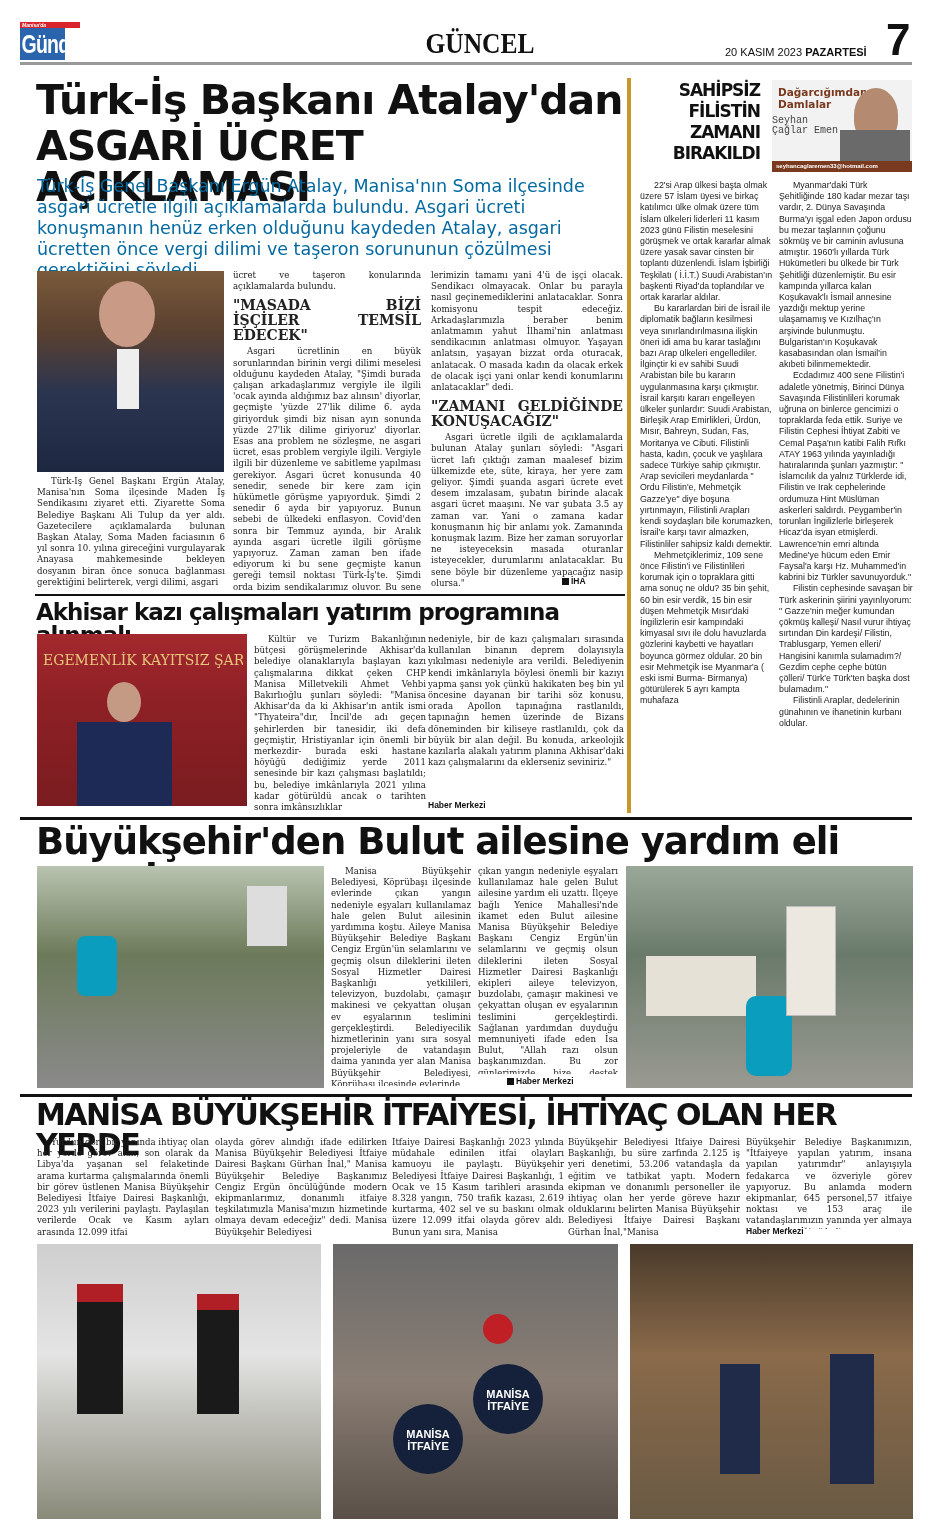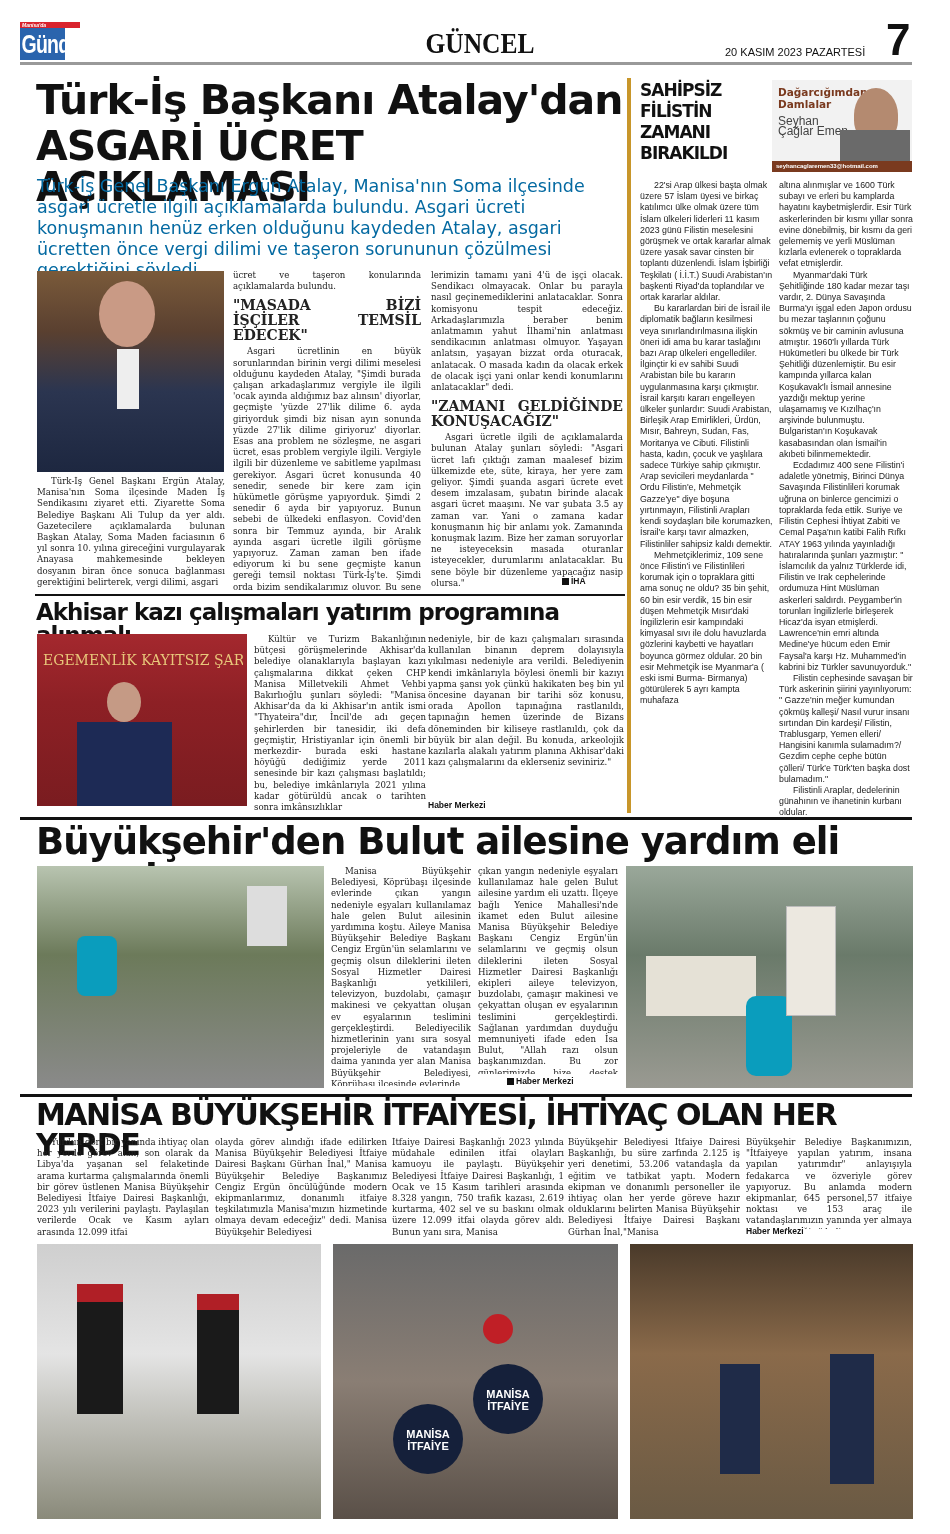--- a/index.html
+++ b/index.html
@@ -4,21 +4,21 @@
 <style>
 *{box-sizing:border-box;margin:0;padding:0}
 body{width:950px;height:1534px;background:#fff;font-family:"DejaVu Serif",serif;color:#111;position:relative;overflow:hidden}
 .abs{position:absolute}
 .logo{left:20px;top:22px;width:60px;height:38px}
 .logo .top{height:6px;background:#d9232d;display:flex}
 .logo .top span{font-size:5px;color:#fff;font-style:italic;font-weight:bold;font-family:"Liberation Sans",sans-serif;padding-left:2px}
 .logo .main{background:#2a64ad;height:32px;color:#fff;font-family:"Liberation Sans",sans-serif;font-weight:bold;font-size:26px;line-height:32px;letter-spacing:-1px;padding-left:2px;transform:scaleX(.75);transform-origin:left}
 .section-title{left:390px;top:26px;width:180px;text-align:center;font-family:"Liberation Serif",serif;font-size:30px;font-weight:bold;transform:scaleX(.85)}
 .date{left:725px;top:46px;font-family:"Liberation Sans",sans-serif;font-size:11px}
-.date b{font-weight:normal}
+.date b{font-weight:bold}
 .pagenum{left:886px;top:18px;font-family:"Liberation Sans",sans-serif;font-size:44px;font-weight:bold;line-height:44px}
 .rule{background:#999;height:3px}
 .h-big{font-family:"DejaVu Sans",sans-serif;font-weight:900;color:#111;letter-spacing:-1px;line-height:1}
 .deck{left:37px;top:176px;width:588px;font-family:"DejaVu Sans",sans-serif;font-size:17.5px;line-height:21px;color:#0369a1}
 .col{font-size:8.6px;line-height:11.2px;text-align:justify;color:#222;overflow:hidden}
 .col p{text-indent:14px}
 .col .noindent{text-indent:0}
 .subhead{font-family:"DejaVu Serif",serif;font-weight:bold;font-size:14px;line-height:15px;margin:6px 0 3px}
 .photo{background:linear-gradient(160deg,#8a7a6a,#3a3a4a 60%,#222);overflow:hidden}
 .sig{font-family:"Liberation Sans",sans-serif;font-weight:bold;font-size:8.5px}
@@ -60,49 +60,48 @@
   <p>Asgari ücretlinin en büyük sorunlarından birinin vergi dilimi meselesi olduğunu kaydeden Atalay, "Şimdi burada çalışan arkadaşlarımız vergiyle ile ilgili 'ocak ayında aldığımız baz alınsın' diyorlar, geçmişte 'yüzde 27'lik dilime 6. ayda giriyorduk şimdi biz nisan ayın sonunda yüzde 27'lik dilime giriyoruz' diyorlar. Esas ana problem ne sözleşme, ne asgari ücret, esas problem vergiyle ilgili. Vergiyle ilgili bir düzenleme ve sabitleme yapılması gerekiyor. Asgari ücret konusunda 40 senedir, senede bir kere zam için hükümetle görüşme yapıyorduk. Şimdi 2 senedir 6 ayda bir yapıyoruz. Bunun sebebi de ülkedeki enflasyon. Covid'den sonra bir Temmuz ayında, bir Aralık ayında asgari ücretle ilgili görüşme yapıyoruz. Zaman zaman ben ifade ediyorum ki bu sene geçmişte kanun gereği temsil noktası Türk-İş'te. Şimdi orda bizim sendikalarımız oluyor. Bu sene işçi olacak o masada. Temsilci-</p>
 </div>
 <div class="abs col" style="left:431px;top:270px;width:192px;height:320px">
   <p class="noindent">lerimizin tamamı yani 4'ü de işçi olacak. Sendikacı olmayacak. Onlar bu parayla nasıl geçinemediklerini anlatacaklar. Sonra komisyonu tespit edeceğiz. Arkadaşlarımızla beraber benim anlatmamın yahut İlhami'nin anlatması sendikacının anlatması olmuyor. Yaşayan anlatsın, yaşayan bizzat orda oturacak, anlatacak. O masada kadın da olacak erkek de olacak işçi yani onlar kendi konumlarını anlatacaklar" dedi.</p>
   <div class="subhead">"ZAMANI GELDİĞİNDE KONUŞACAĞIZ"</div>
   <p>Asgari ücretle ilgili de açıklamalarda bulunan Atalay şunları söyledi: "Asgari ücret lafı çıktığı zaman maalesef bizim ülkemizde ete, süte, kiraya, her yere zam geliyor. Şimdi şuanda asgari ücrete evet desem imzalasam, şubatın birinde alacak asgari ücret maaşını. Ne var şubata 3.5 ay zaman var. Yani o zamana kadar konuşmanın hiç bir anlamı yok. Zamanında konuşmak lazım. Bize her zaman soruyorlar ne isteyeceksin masada oturanlar isteyecekler, durumlarını anlatacaklar. Bu sene böyle bir düzenleme yapacağız nasip olursa."</p>
 </div>
 <div class="abs sig" style="left:560px;top:576px"><span class="sq"></span><span>İHA</span></div>
 
 <div class="abs goldbar" style="left:627px;top:78px;height:735px"></div>
-<div class="abs h-big" style="left:640px;top:80px;width:120px;text-align:left;font-size:17px;line-height:21px">
+<div class="abs h-big" style="left:640px;top:80px;width:120px;text-align:right;font-size:17px;line-height:21px">
   <div>SAHİPSİZ</div>
   <div>FİLİSTİN</div>
   <div>ZAMANI</div>
   <div>BIRAKILDI</div>
 </div>
 <div class="abs" style="left:772px;top:80px;width:140px;height:92px;background:#f2f2f2;overflow:hidden">
   <div style="position:absolute;left:6px;top:6px;font-family:'DejaVu Sans',sans-serif;font-weight:bold;font-size:10.5px;line-height:12px;color:#7a3a1f">
     <div>Dağarcığımdan</div>
     <div>Damlalar</div>
   </div>
-  <div style="position:absolute;left:6px;top:36px;font-family:Liberation Sans, sans-serif;font-size:12px;line-height:10px;color:#444">
+  <div style="position:absolute;left:0;top:36px;font-family:Liberation Mono, monospace;font-size:10px;line-height:10px;color:#444">
     <div>Seyhan</div>
     <div>Çağlar Emen</div>
   </div>
   <div style="position:absolute;left:82px;top:8px;width:44px;height:54px;border-radius:50% 50% 40% 40%;background:#b48a70"></div>
   <div style="position:absolute;left:68px;top:50px;width:70px;height:32px;background:#6a6a6a"></div>
   <div style="position:absolute;left:0;bottom:0;width:140px;height:11px;background:#7a3a1f;color:#fff;font-family:'Liberation Sans',sans-serif;font-size:6px;font-weight:bold;line-height:11px;padding-left:4px">seyhancaglaremen33@hotmail.com</div>
 </div>
 <div class="abs op-col" style="left:640px;top:180px;width:133px;height:640px;overflow:hidden">
   <p>22'si Arap ülkesi başta olmak üzere 57 İslam üyesi ve birkaç katılımcı ülke olmak üzere tüm İslam ülkeleri liderleri 11 kasım 2023 günü Filistin meselesini görüşmek ve ortak kararlar almak üzere yasak savar cinsten bir toplantı düzenlendi. İslam İşbirliği Teşkilatı ( İ.İ.T.) Suudi Arabistan'ın başkenti Riyad'da toplandılar ve ortak kararlar aldılar.</p>
   <p>Bu kararlardan biri de İsrail ile diplomatik bağların kesilmesi veya sınırlandırılmasına ilişkin öneri idi ama bu karar taslağını bazı Arap ülkeleri engellediler. İlginçtir ki ev sahibi Suudi Arabistan bile bu kararın uygulanmasına karşı çıkmıştır. İsrail karşıtı kararı engelleyen ülkeler şunlardır: Suudi Arabistan, Birleşik Arap Emirlikleri, Ürdün, Mısır, Bahreyn, Sudan, Fas, Moritanya ve Cibuti. Filistinli hasta, kadın, çocuk ve yaşlılara sadece Türkiye sahip çıkmıştır. Arap sevicileri meydanlarda " Ordu Filistin'e, Mehmetçik Gazze'ye" diye boşuna yırtınmayın, Filistinli Arapları kendi soydaşları bile korumazken, İsrail'e karşı tavır almazken, Filistinliler sahipsiz kaldı demektir.</p>
   <p>Mehmetçiklerimiz, 109 sene önce Filistin'i ve Filistinlileri korumak için o topraklara gitti ama sonuç ne oldu? 35 bin şehit, 60 bin esir verdik, 15 bin esir düşen Mehmetçik Mısır'daki İngilizlerin esir kampındaki kimyasal sıvı ile dolu havuzlarda gözlerini kaybetti ve hayatları boyunca görmez oldular. 20 bin esir Mehmetçik ise Myanmar'a ( eski ismi Burma- Birmanya) götürülerek 5 ayrı kampta muhafaza</p>
 </div>
 <div class="abs op-col" style="left:779px;top:180px;width:135px;height:640px;overflow:hidden">
-  <p class="noindent" style="text-indent:0">altına alınmışlar ve 1600 Türk subayı ve erleri bu kamplarda hayatını kaybetmişlerdir. Esir Türk askerlerinden bir kısmı yıllar sonra evine dönebilmiş, bir kısmı da geri gelememiş ve yerli Müslüman kızlarla evlenerek o topraklarda vefat etmişlerdir.</p>
   <p>Myanmar'daki Türk Şehitliğinde 180 kadar mezar taşı vardır, 2. Dünya Savaşında Burma'yı işgal eden Japon ordusu bu mezar taşlarının çoğunu sökmüş ve bir caminin avlusuna atmıştır. 1960'lı yıllarda Türk Hükümetleri bu ülkede bir Türk Şehitliği düzenlemiştir. Bu esir kampında yıllarca kalan Koşukavak'lı İsmail annesine yazdığı mektup yerine ulaşamamış ve Kızılhaç'ın arşivinde bulunmuştu. Bulgaristan'ın Koşukavak kasabasından olan İsmail'in akıbeti bilinmemektedir.</p>
   <p>Ecdadımız 400 sene Filistin'i adaletle yönetmiş, Birinci Dünya Savaşında Filistinlileri korumak uğruna on binlerce gencimizi o topraklarda feda ettik. Suriye ve Filistin Cephesi İhtiyat Zabiti ve Cemal Paşa'nın katibi Falih Rıfkı ATAY 1963 yılında yayınladığı hatıralarında şunları yazmıştır: " İslamcılık da yalnız Türklerde idi, Filistin ve Irak cephelerinde ordumuza Hint Müslüman askerleri saldırdı. Peygamber'in torunları İngilizlerle birleşerek Hicaz'da isyan etmişlerdi. Lawrence'nin emri altında Medine'ye hücum eden Emir Faysal'a karşı Hz. Muhammed'in kabrini biz Türkler savunuyorduk."</p>
-  <p>Filistin cephesinde savaşan bir Türk askerinin şiirini yayınlıyorum: " Gazze'nin meğer kumundan çökmüş kalleşi/ Nasıl vurur insanı sırtından Din kardeşi/ Filistin, Trablusgarp, Yemen elleri/ Hangisini kanımla sulamadım?/ Gezdim cephe cephe bütün çölleri/ Türk'e Türk'ten başka dost bulamadım."</p>
+  <p>Filistin cephesinde savaşan bir Türk askerinin şiirini yayınlıyorum: " Gazze'nin meğer kumundan çökmüş kalleşi/ Nasıl vurur ihtiyaç sırtından Din kardeşi/ Filistin, Trablusgarp, Yemen elleri/ Hangisini kanımla sulamadım?/ Gezdim cephe cephe bütün çölleri/ Türk'e Türk'ten başka dost bulamadım."</p>
   <p>Filistinli Araplar, dedelerinin günahının ve ihanetinin kurbanı oldular.</p>
 </div>
 
 <div class="abs blackrule" style="left:35px;top:594px;width:590px;height:2px"></div>
 <div class="abs h-big" style="left:36px;top:601px;width:590px;font-size:23px">Akhisar kazı çalışmaları yatırım programına alınmalı</div>
 <div class="abs photo" style="left:37px;top:634px;width:210px;height:172px;background:linear-gradient(180deg,#a4282e 0%,#8d2025 40%,#7a1c20 100%)">
   <div style="position:absolute;left:6px;top:18px;width:200px;font-family:'DejaVu Serif',serif;font-size:14px;color:#e8c77a;white-space:nowrap;overflow:hidden">EGEMENLİK KAYITSIZ ŞARTSIZ MİLLETİNDİR</div>
   <div style="position:absolute;left:70px;top:48px;width:34px;height:40px;border-radius:50%;background:#c59a85"></div>
   <div style="position:absolute;left:40px;top:88px;width:95px;height:84px;background:#1d2a55"></div>
 </div>

